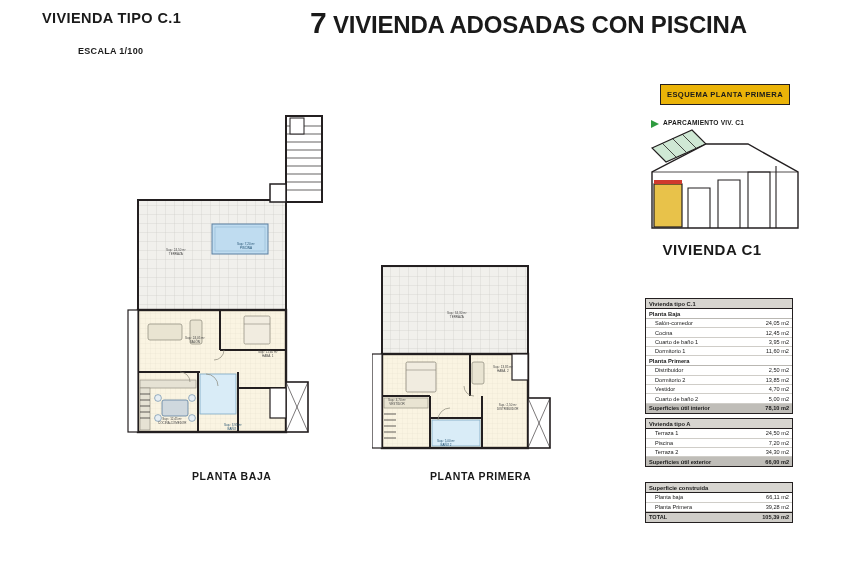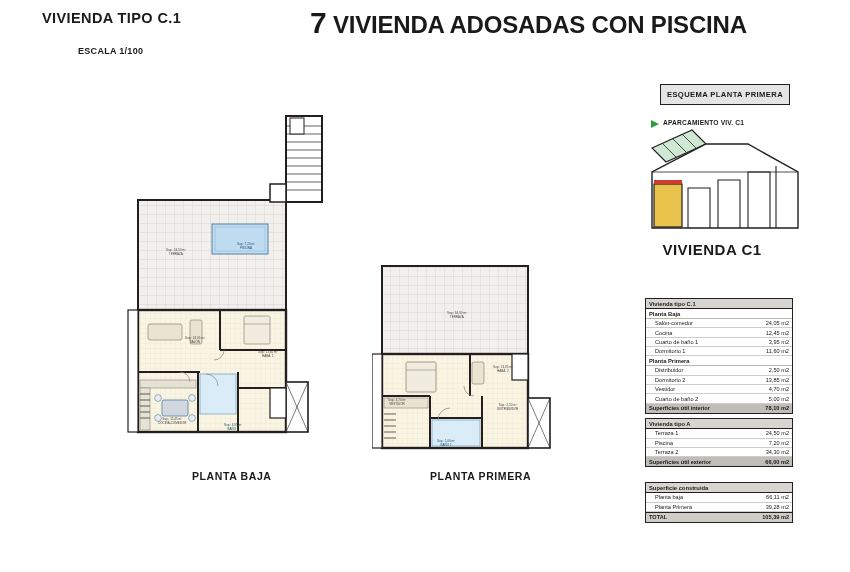--- a/index.html
+++ b/index.html
@@ -30,21 +30,21 @@
   #title-main .big{font-size:30px;}
 
   
   .plan-label{
     font-size:10.5px;font-weight:bold;letter-spacing:.6px;
   }
 
   
   #esquema-box{
     left:660px;top:84px;width:128px;height:19px;
-    border:1.2px solid #231f20;background:#e5e5e5;
+    border:1.2px solid #231f20;background:#eab308;
     display:flex;align-items:center;justify-content:center;
     font-size:7.6px;font-weight:bold;letter-spacing:.4px;
   }
   #apar-label{
     left:663px;top:119px;font-size:6.6px;font-weight:bold;letter-spacing:.2px;
   }
   #arrow-green{
     left:651px;top:120px;width:0;height:0;
     border-top:4.5px solid transparent;border-bottom:4.5px solid transparent;
     border-left:8px solid #2e9b3f;

